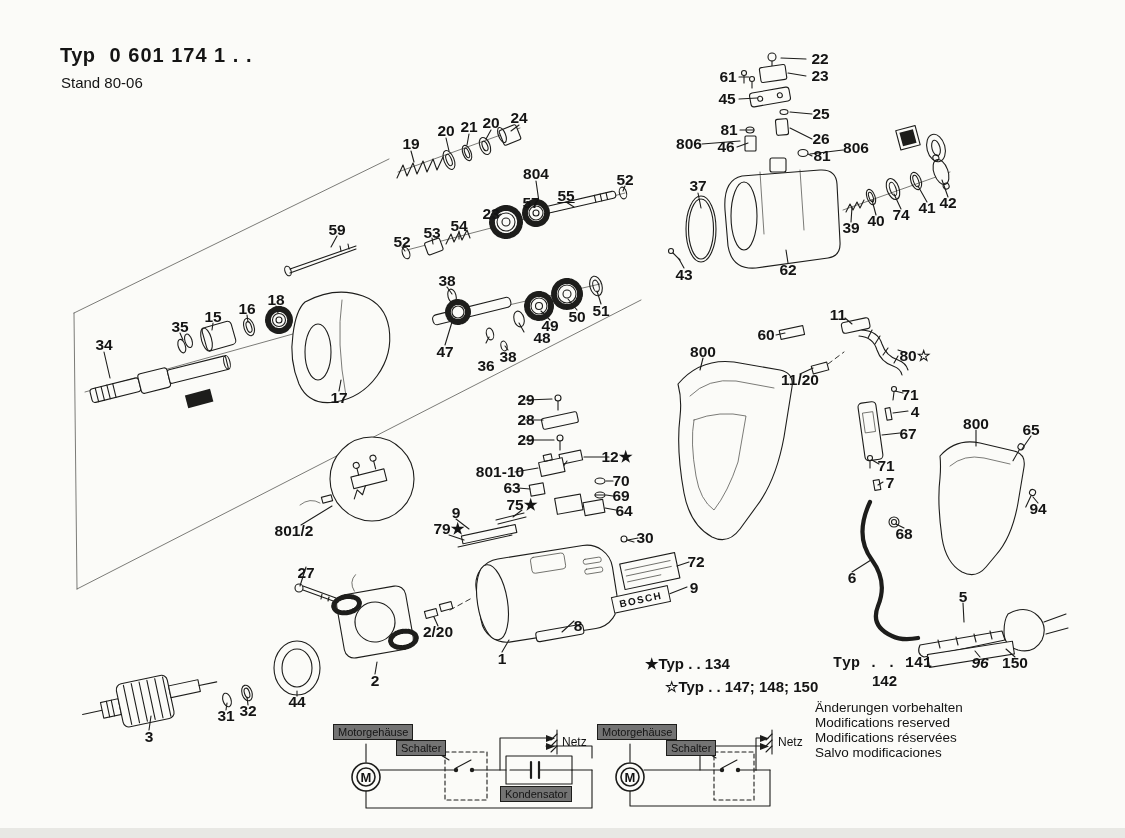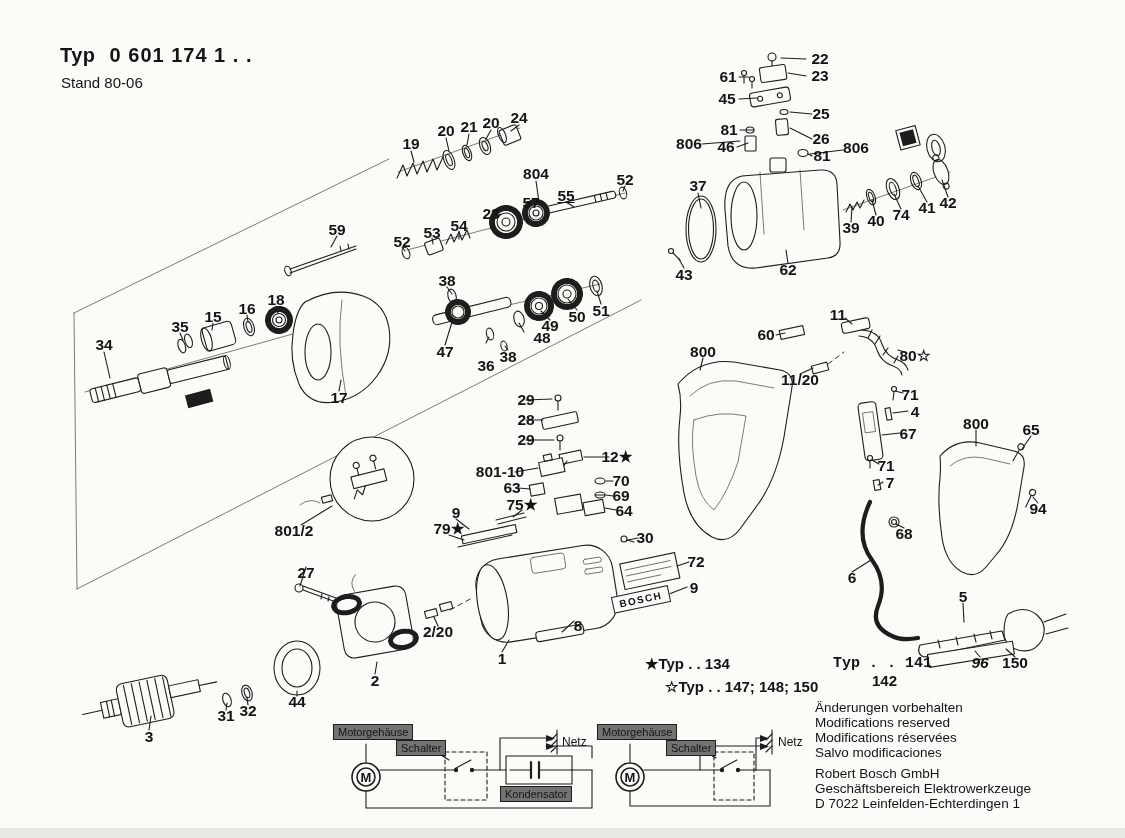--- a/index.html
+++ b/index.html
@@ -637,20 +637,15 @@
   <div class="netz netz-r">Netz</div>
   <div class="msym msym-r">M</div>
 
   <div class="footer">
     <div>
         <div>Änderungen vorbehalten</div>
         <div>Modifications reserved</div>
         <div>Modifications réservées</div>
         <div>Salvo modificaciones</div>
       </div>
-    <div class="grp2">
-        <div>Robert Bosch GmbH</div>
-        <div>Geschäftsbereich Elektrowerkzeuge</div>
-        <div>D 7022 Leinfelden-Echterdingen 1</div>
-      </div>
   </div>
 
 </div>
 
 </body></html>

